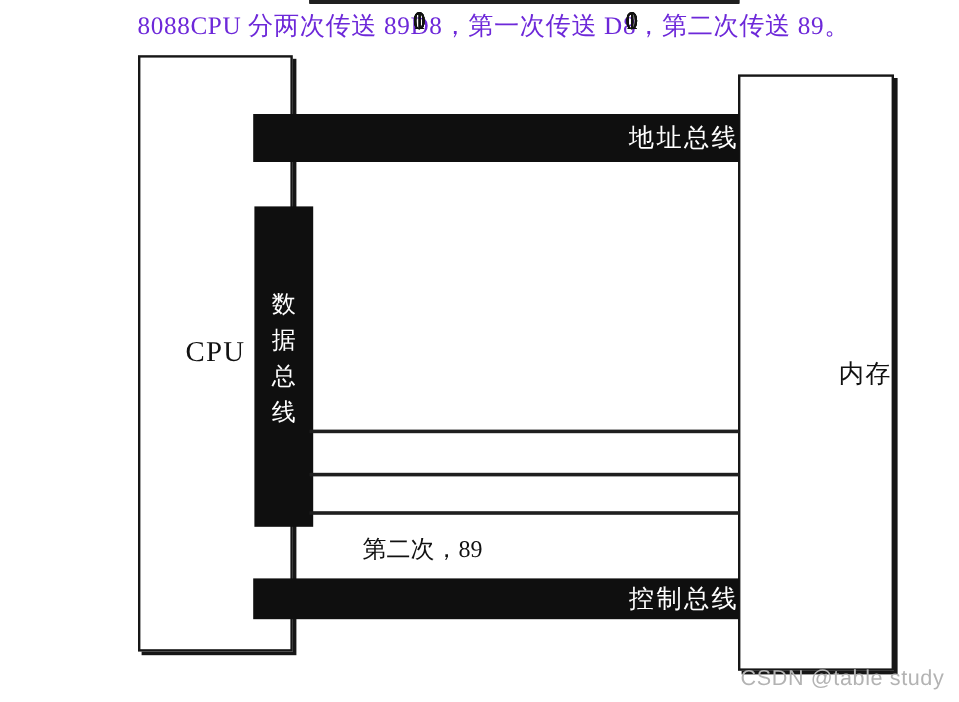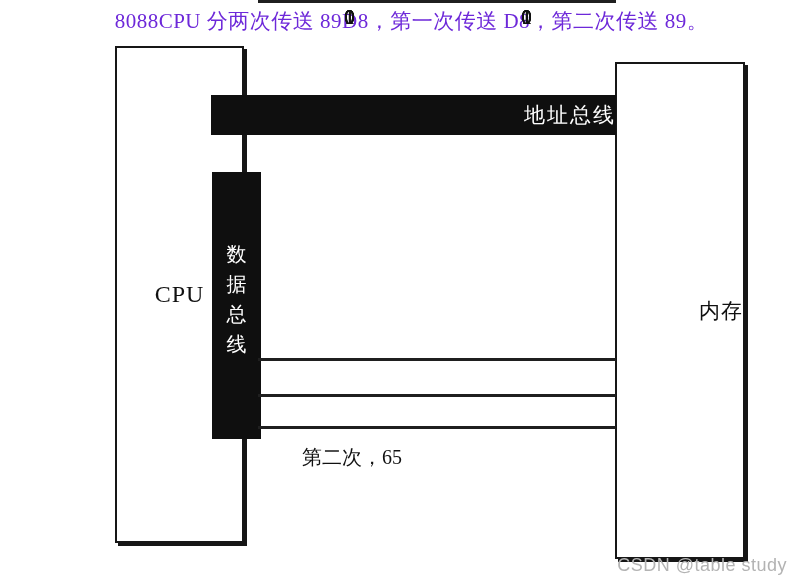--- a/index.html
+++ b/index.html
@@ -164,18 +164,21 @@
   </div>
   <div class="bitrow">
     <span class="bit">0</span>
     <span class="bit">1</span>
   </div>
   <div class="bitrow">
     <span class="bit">1</span>
     <span class="bit">1</span>
   </div>
 
-  <div class="xferlabel xfer-second">第二次，65</div>
+  <div class="xferlabel xfer-second">第二次，89</div>
 
+  <div class="hbus ctrl">
+    <span>控制总线</span>
+  </div>
 
   <div class="watermark">CSDN @table study</div>
 
 </div>
 
 </body></html>

